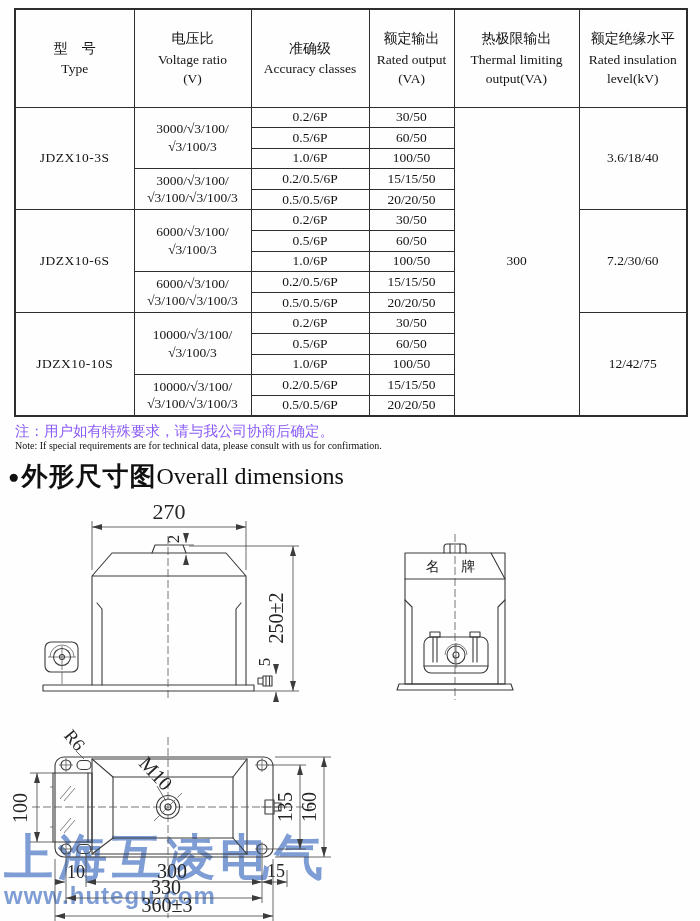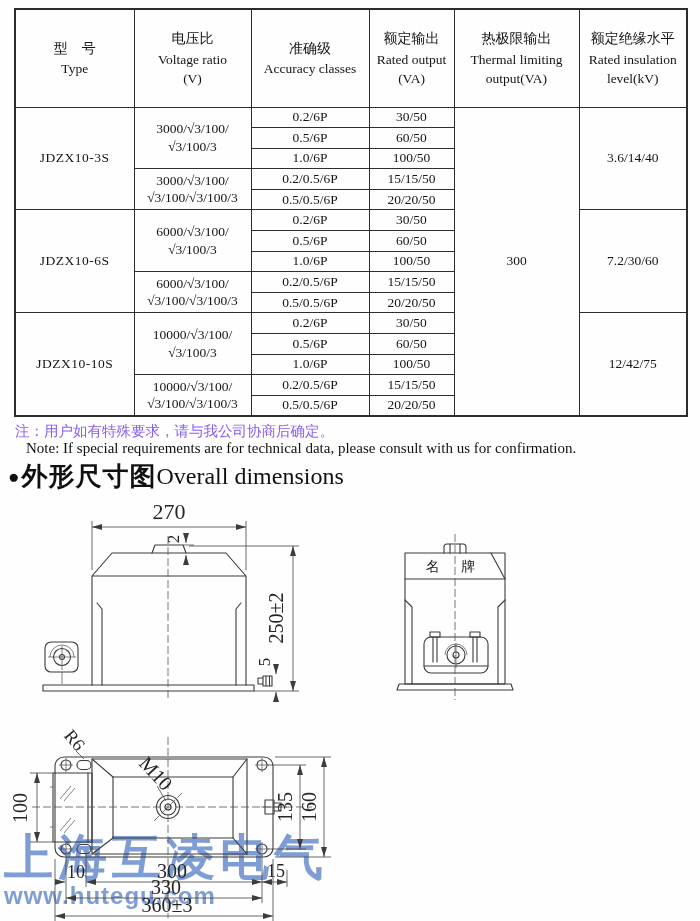--- a/index.html
+++ b/index.html
@@ -16,21 +16,21 @@
   table.spec tbody tr{height:20.6px;}
   table.spec td{font-size:13.5px;}
   th .cn{font-size:14px;line-height:1.55;}
   th .en{font-size:13.5px;line-height:1.45;}
   td.cell-voltage{font-size:12.5px;line-height:1.3;}
   td.cell-mid{font-size:14px;}
   td.cell-type{font-size:14px;letter-spacing:0.5px;}
 
   
   .note-cn{position:absolute;left:15px;top:422px;font-size:14.5px;color:#8b5cf6;}
-  .note-en{position:absolute;left:26px;top:440px;font-size:15px;color:#101010;}
+  .note-en{position:absolute;left:15px;top:440px;font-size:10px;color:#101010;}
   #section-heading{position:absolute;left:8px;top:459px;display:flex;align-items:center;color:#101010;}
   #section-heading .bullet{font-size:19px;line-height:1;margin-right:2px;}
   #section-heading .cn{font-size:26px;font-weight:bold;
       font-family:"Liberation Sans","DejaVu Sans",sans-serif;letter-spacing:1px;}
   #section-heading .en{font-size:24px;margin-left:0;}
 
   
   #watermark{position:absolute;left:4px;top:833px;z-index:1;color:#6d90cf;opacity:0.88;
       font-family:"Liberation Sans","DejaVu Sans",sans-serif;font-weight:bold;line-height:1;}
   #watermark .wm1{font-size:49px;letter-spacing:5px;}
@@ -98,21 +98,21 @@
       <tbody>
           <tr>
             <td rowspan="5" class="cell-type">JDZX10-3S</td>
             <td rowspan="3" class="cell-voltage">
               <div>3000/√3/100/</div>
               <div>√3/100/3</div>
             </td>
             <td>0.2/6P</td>
             <td>30/50</td>
             <td rowspan="15" class="cell-mid">300</td>
-            <td rowspan="5" class="cell-mid">3.6/14/40</td>
+            <td rowspan="5" class="cell-mid">3.6/18/40</td>
           </tr>
           <tr>
             <td>0.5/6P</td>
             <td>60/50</td>
           </tr>
           <tr>
             <td>1.0/6P</td>
             <td>100/50</td>
           </tr>
           <tr>

